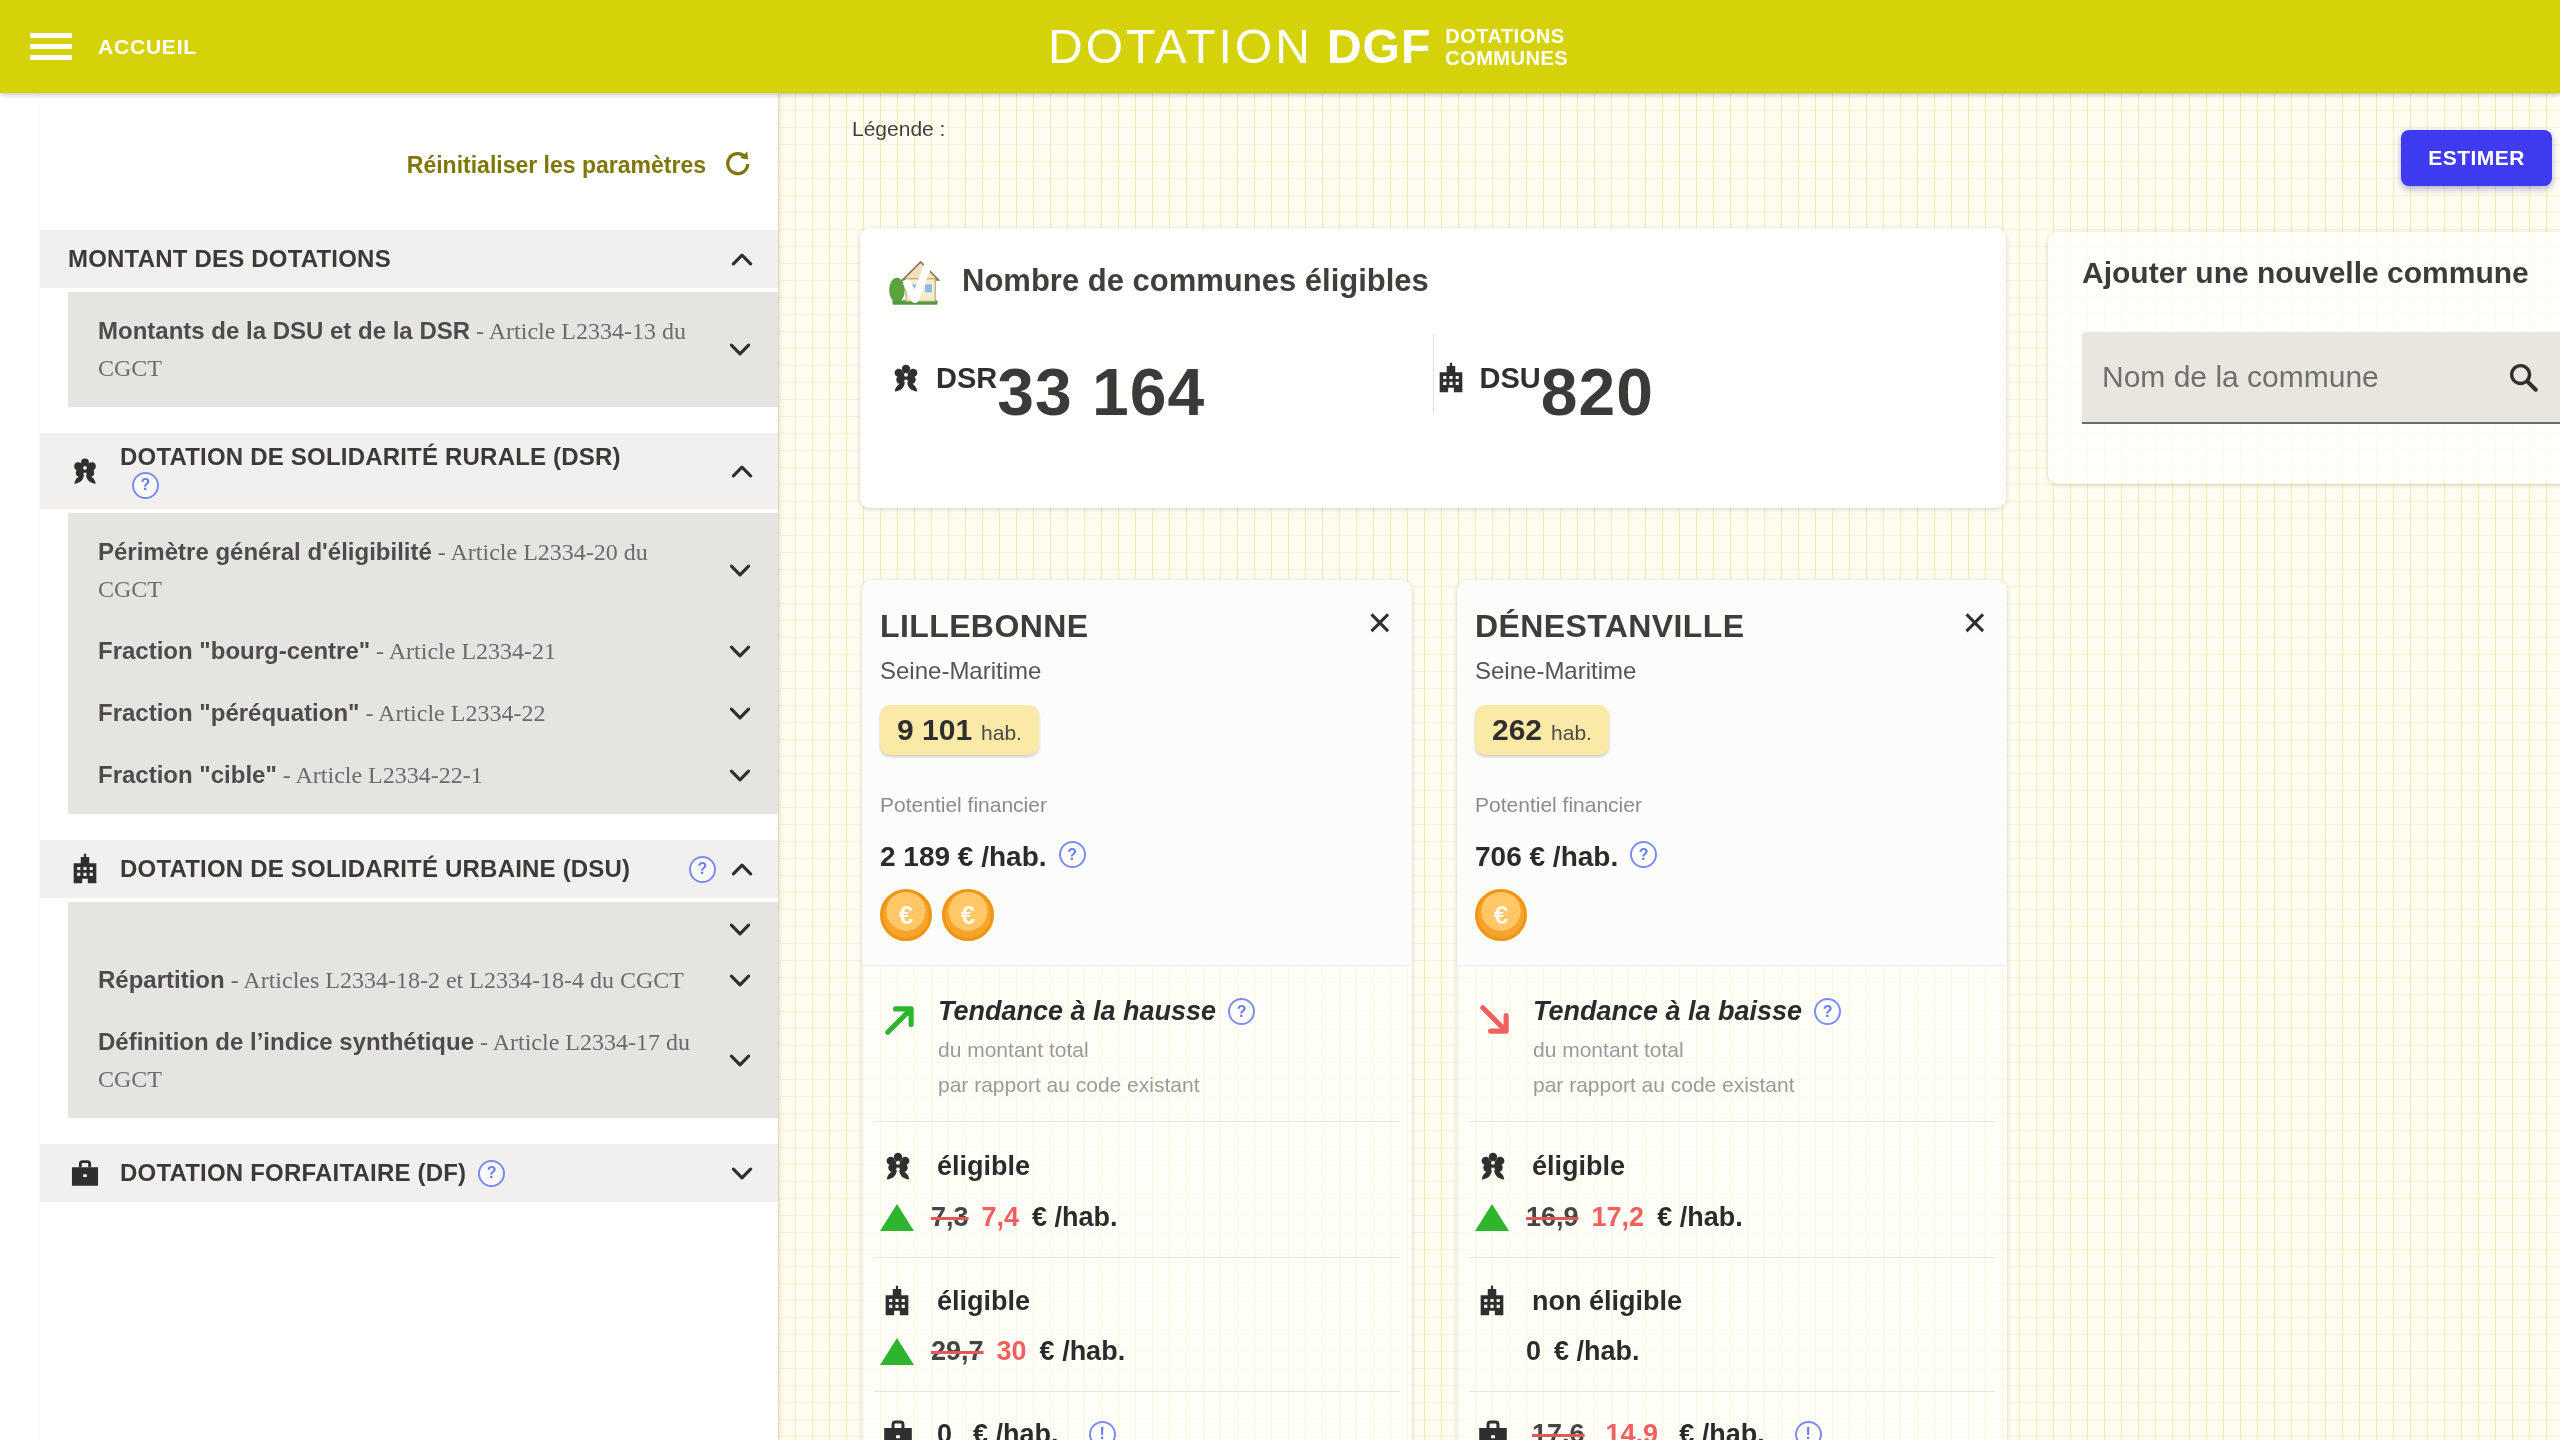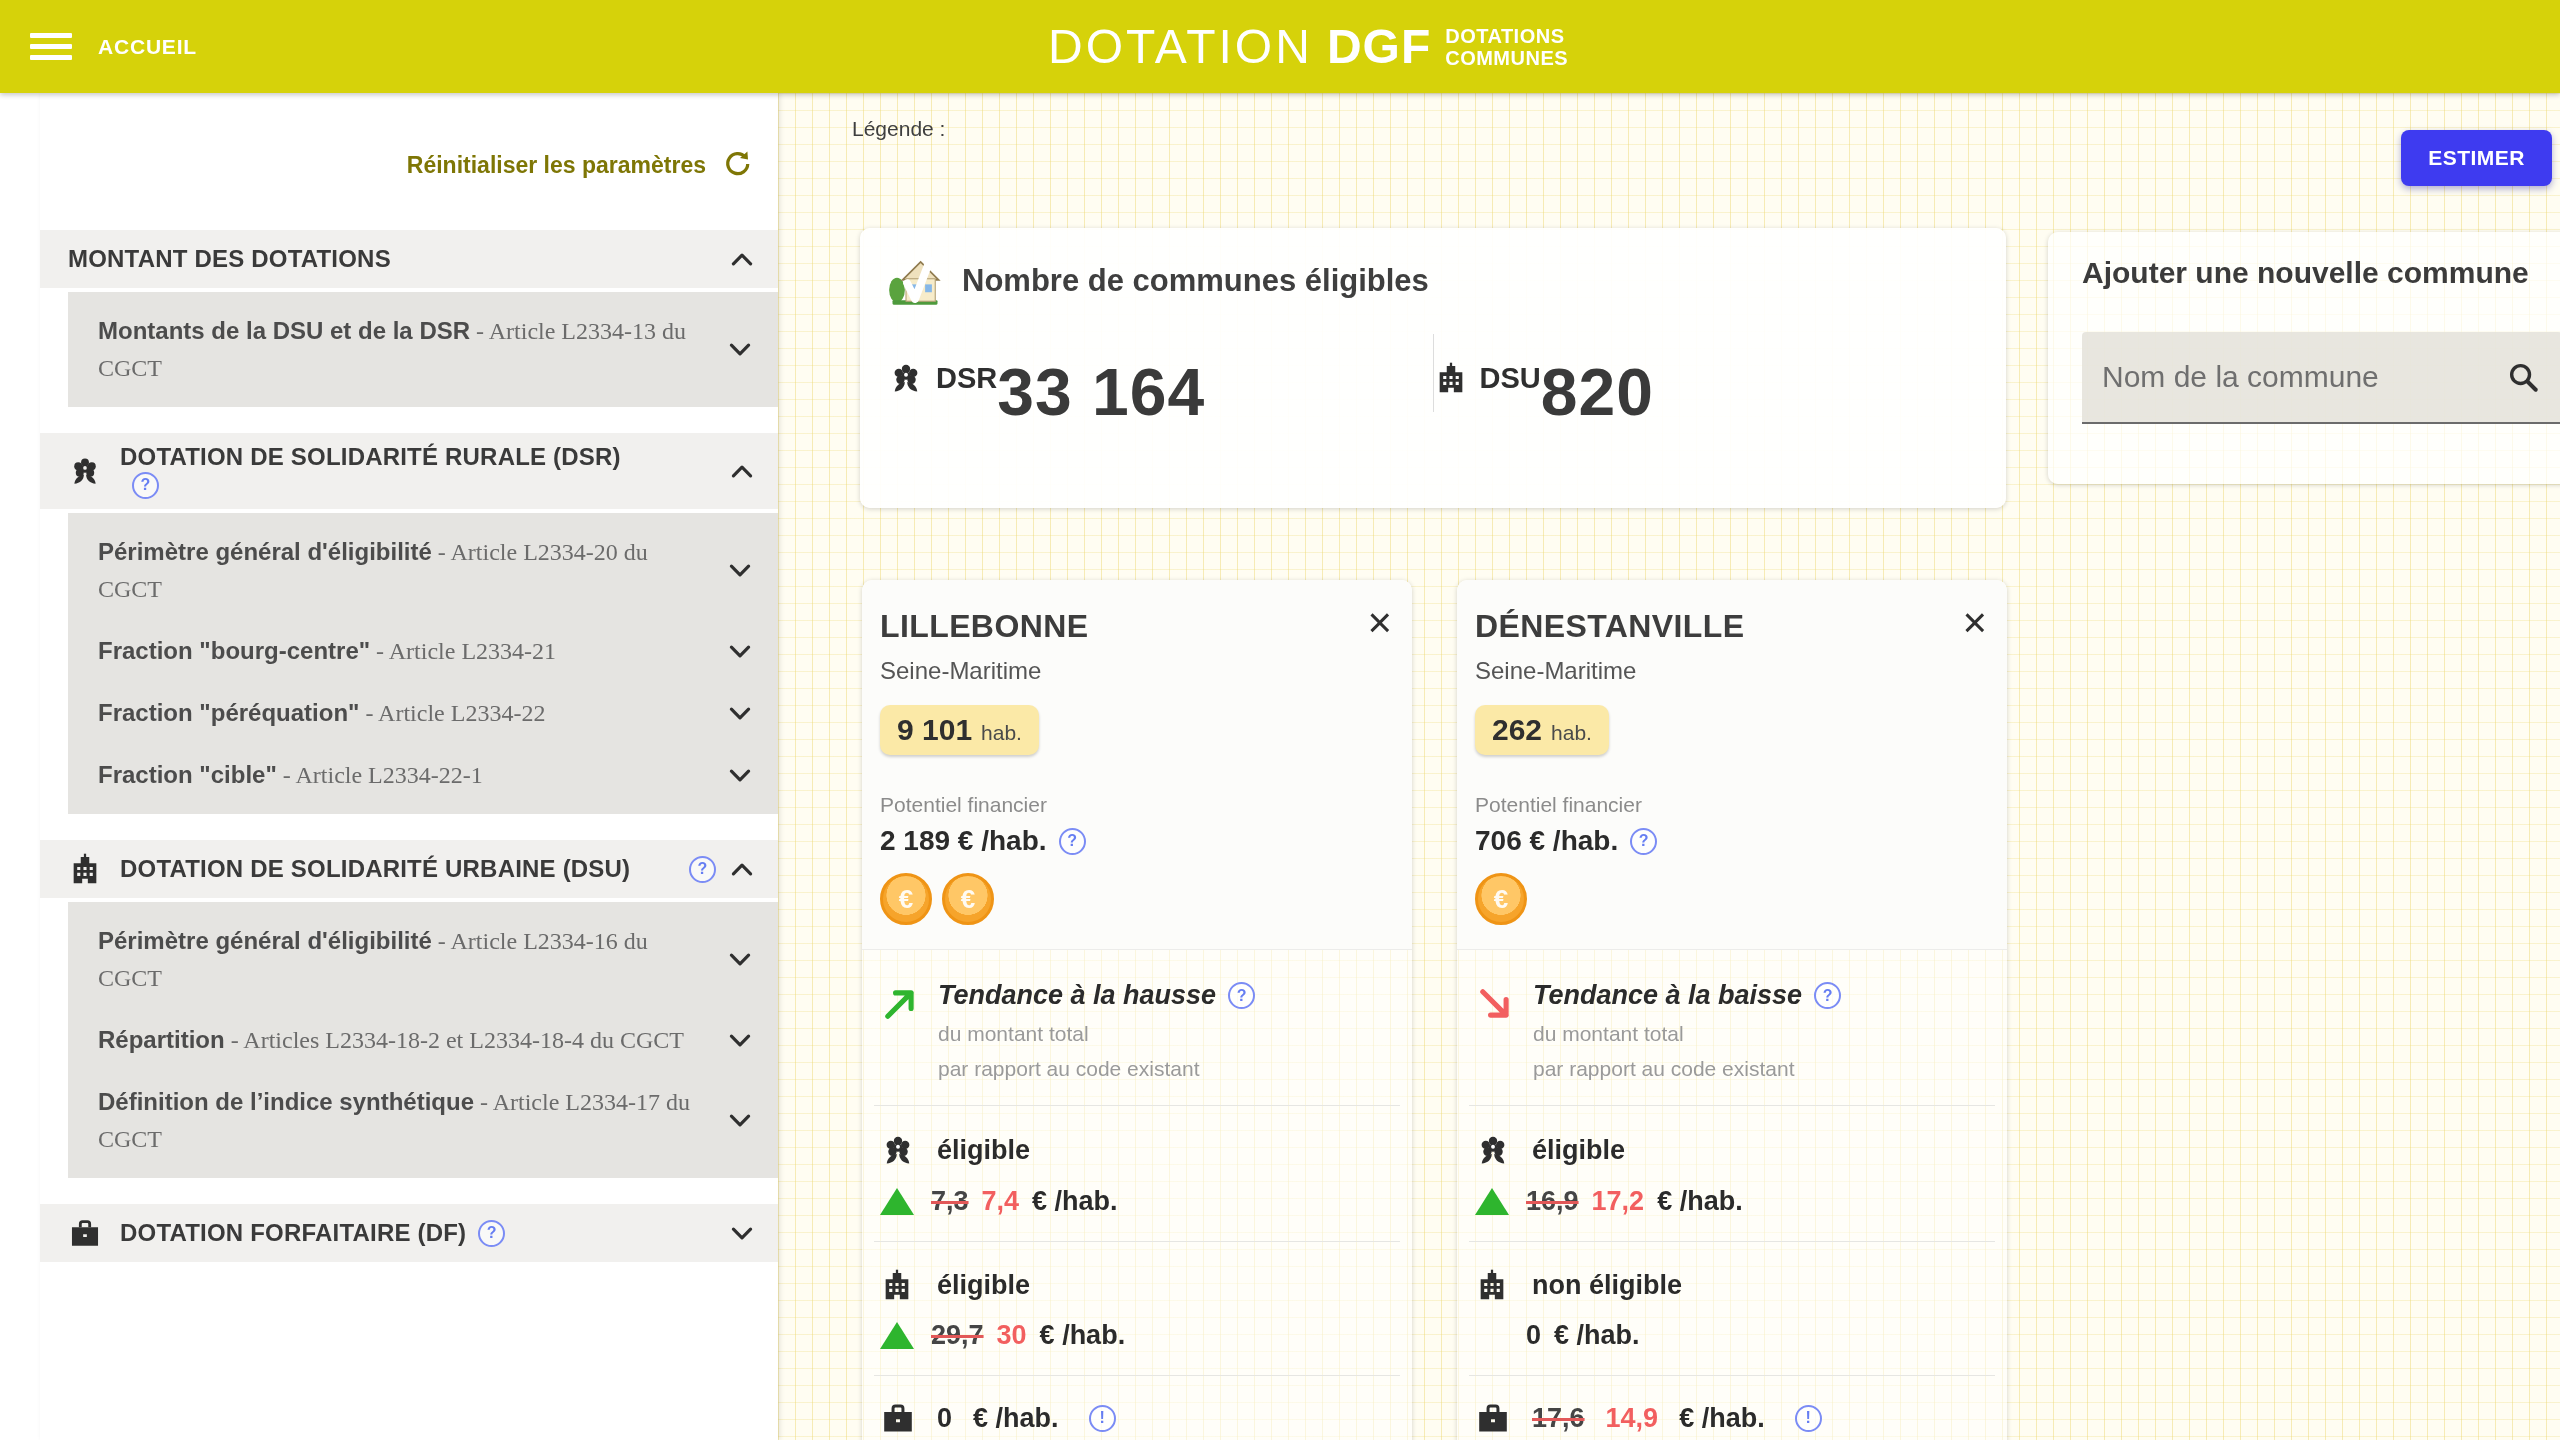--- a/index.html
+++ b/index.html
@@ -91,21 +91,21 @@
     position:relative; border-bottom:1px solid #ececea; }
   .cc-close { position:absolute; right:20px; top:22px; background:none; border:none; font-size:42px;
     font-weight:400; color:#2f2f2f; cursor:pointer; line-height:1; font-family:inherit; }
   .cc-name { font-size:32px; font-weight:700; color:#3d3d3d; letter-spacing:.4px; }
   .cc-dept { margin-top:12px; font-size:24px; color:#555; }
   .cc-pop { display:inline-flex; align-items:baseline; gap:9px; margin-top:20px; background:#fbe9a7;
     border-radius:10px; padding:8px 17px; box-shadow:0 2px 3px rgba(0,0,0,.18); }
   .pop-num { font-size:30px; font-weight:700; color:#2f2f2f; }
   .pop-unit { font-size:21px; color:#4a4a4a; }
   .pf-label { margin-top:38px; font-size:21px; color:#8b8b8b; }
-  .pf-row { margin-top:8px; display:flex; align-items:center; }
+  .pf-row { margin-top:24px; display:flex; }
   .pf-value { font-size:28px; font-weight:700; color:#2b2b2b; }
   .coins { margin-top:16px; display:flex; gap:10px; }
   .coin { width:52px; height:52px; border-radius:50%; background:radial-gradient(circle at 50% 42%, #ffc766 0 55%, #f6a42b 56% 100%);
     border:3px solid #ef9415; color:rgba(255,255,255,.92); font-size:26px; font-weight:700;
     display:flex; align-items:center; justify-content:center; }
   .cc-trend { display:flex; padding:30px 24px 24px 18px; gap:18px; }
   .trend-arrow { flex:0 0 40px; padding-top:4px; }
   .trend-title-row { display:flex; align-items:center; }
   .trend-title { font-size:27px; font-weight:700; font-style:italic; color:#2b2b2b; }
   .trend-sub { font-size:21px; color:#9a9a9a; margin-top:11px; }
@@ -270,24 +270,20 @@
         <span class="sec-label">DOTATION DE SOLIDARITÉ URBAINE (DSU)</span>
         <span class="help" style="margin-left:auto;">?</span>
         <span class="chev" style="margin-left:14px;">
           <svg width="24" height="15" viewBox="0 0 22 14">
               <polyline points="3,11 11,3 19,11" fill="none" stroke="#2f2f2f" stroke-width="3" stroke-linecap="round" stroke-linejoin="round"></polyline>
             </svg>
         </span>
       </div>
       <div class="section-items">
         <div class="side-item">
-          <span class="side-item-text">
-            <b>Périmètre général d'éligibilité</b>
-            <span>- Article L2334-16 du CGCT</span>
-          </span>
           <span class="chev">
             <svg width="24" height="15" viewBox="0 0 22 14">
                 <polyline points="3,3 11,11 19,3" fill="none" stroke="#2f2f2f" stroke-width="3" stroke-linecap="round" stroke-linejoin="round"></polyline>
               </svg>
           </span>
         </div>
         <div class="side-item">
           <span class="side-item-text">
             <b>Répartition</b>
             <span>- Articles L2334-18-2 et L2334-18-4 du CGCT</span>

